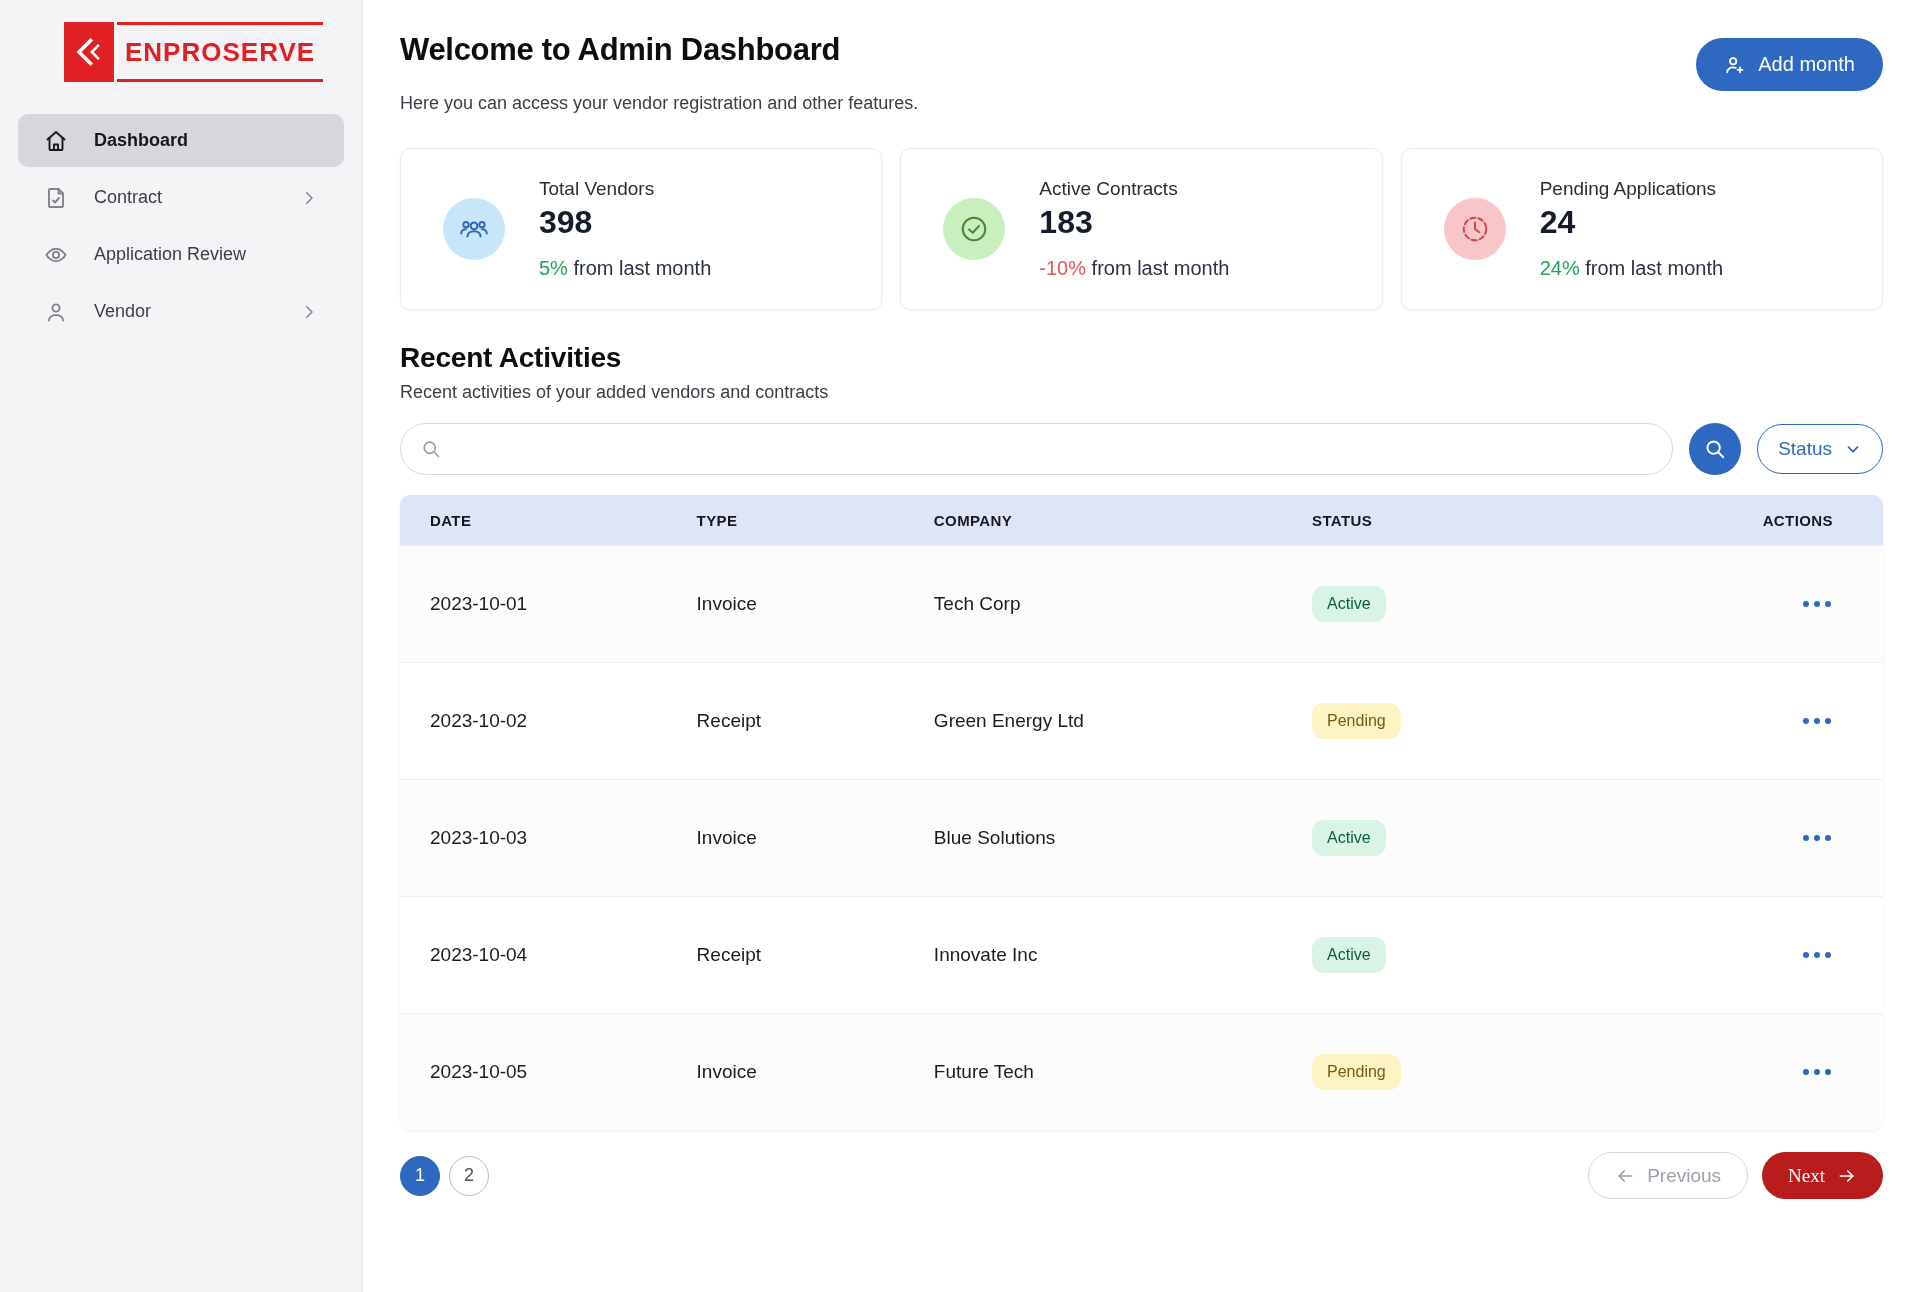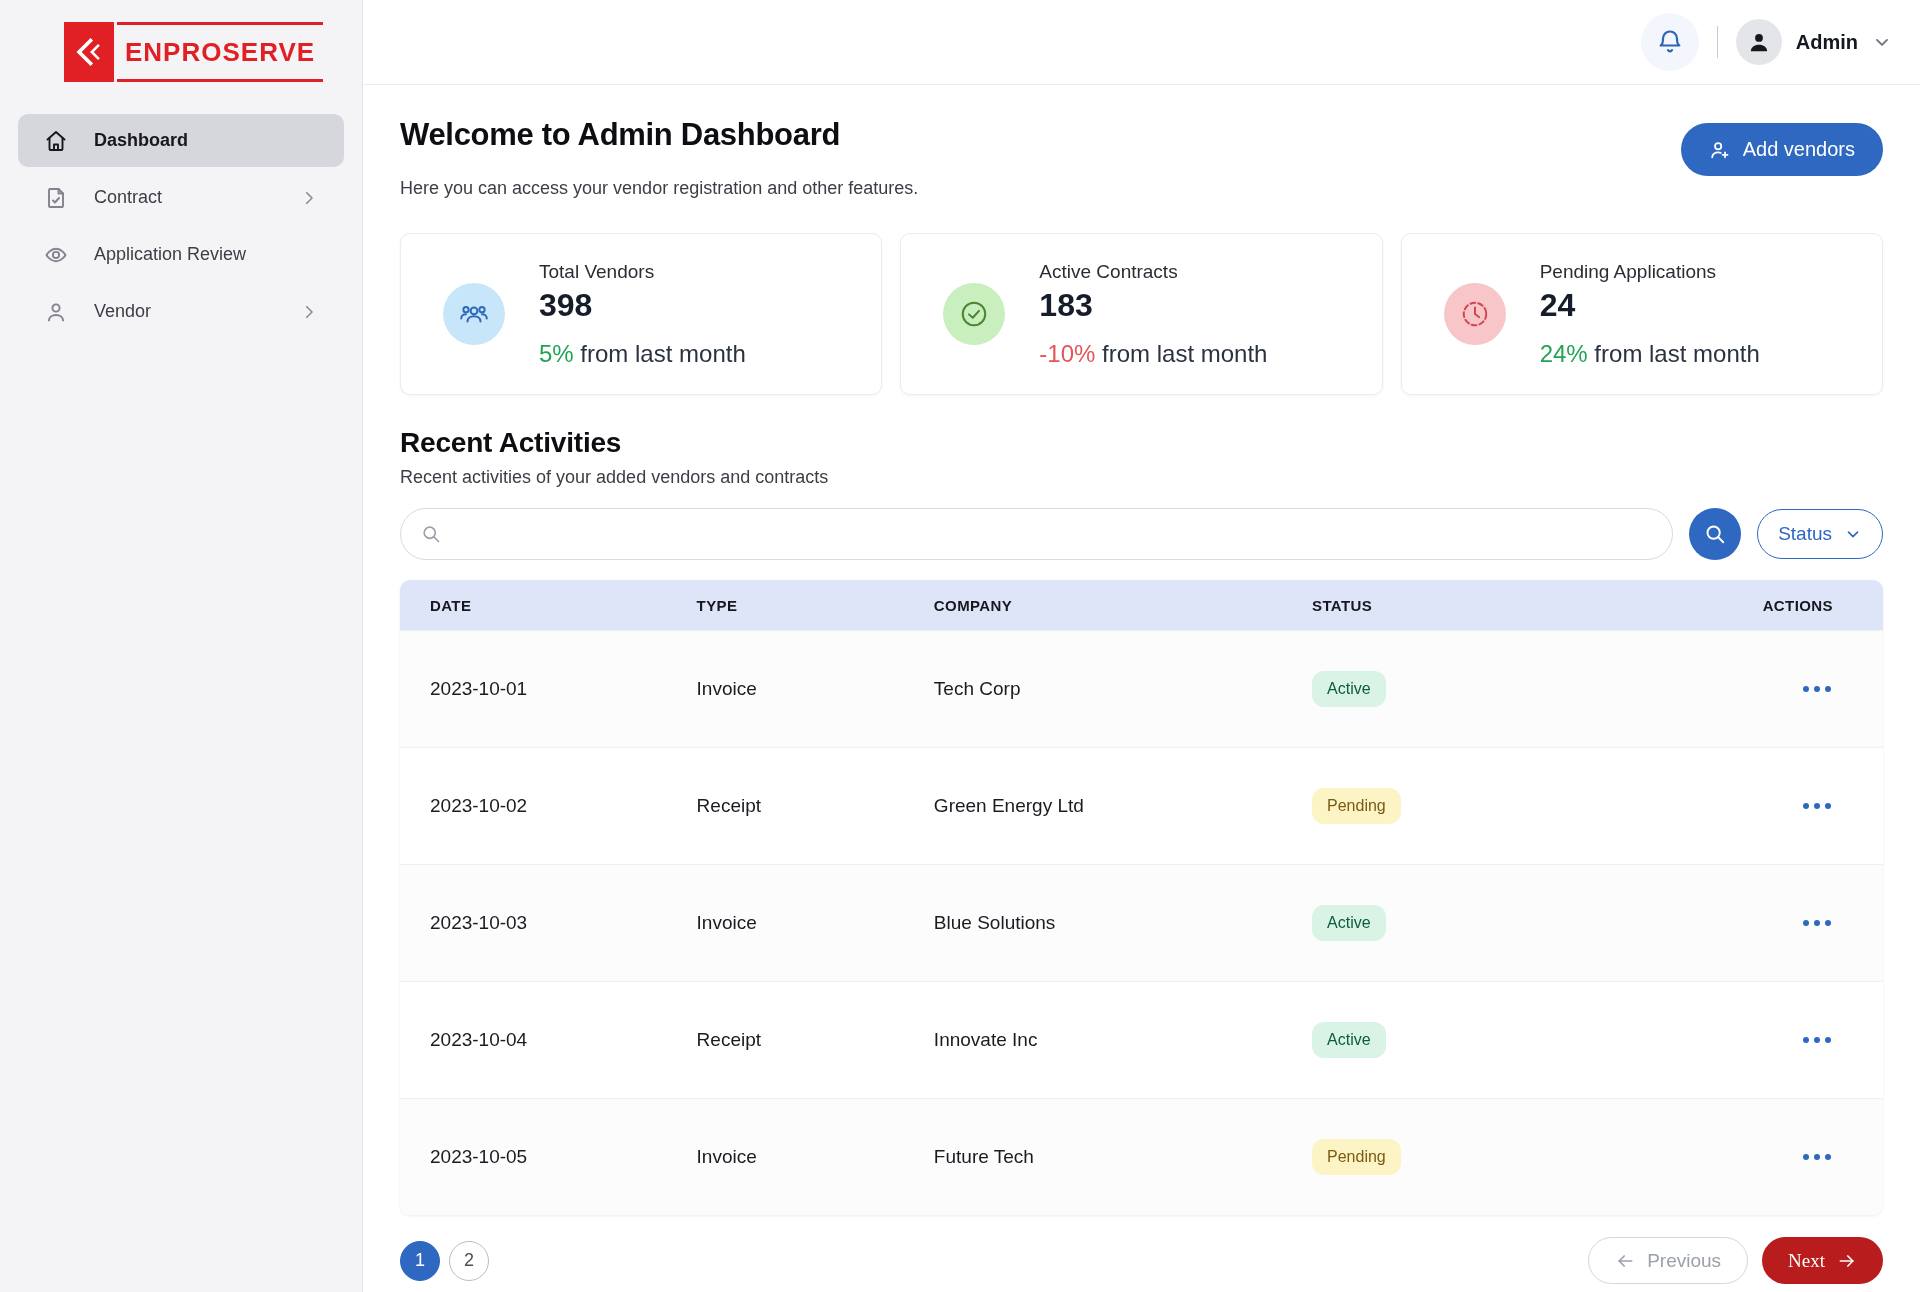--- a/index.html
+++ b/index.html
@@ -94,21 +94,21 @@
   .card-icon {
     width: 62px; height: 62px; border-radius: 50%;
     display: flex; align-items: center; justify-content: center;
   }
   .card-icon svg { width: 30px; height: 30px; }
   .ci-blue { background: #c8e6fa; color: #2f6ab8; }
   .ci-green { background: #c9efbf; color: #4a8531; }
   .ci-red { background: #f8c6c9; color: #cf4850; }
   .card-label { font-size: 19px; color: #2a2d34; }
   .card-value { font-size: 32px; font-weight: 800; color: #151d2b; margin-top: 4px; }
-  .card-delta { font-size: 24px; color: #2b3340; margin-top: 16px; }
+  .card-delta { font-size: 20px; color: #2b3340; margin-top: 16px; }
   .delta-pos { color: #23a455; }
   .delta-neg { color: #e4555a; }
 
   
   .recent-title { font-size: 28px; font-weight: 800; color: #0d0e11; margin-top: 32px; letter-spacing: -0.2px; }
   .recent-sub { font-size: 18px; color: #3b3e45; margin-top: 8px; }
 
   .search-row { display: flex; align-items: center; margin-top: 20px; gap: 16px; }
   .search-box {
     flex: 1; height: 52px; border: 1px solid #dadade; border-radius: 26px;
@@ -255,59 +255,36 @@
       <span class="chev">
         <svg viewBox="0 0 24 24" fill="none" stroke="currentColor" stroke-width="2.2" stroke-linecap="round" stroke-linejoin="round">
           <polyline points="9 5 16 12 9 19"></polyline>
         </svg>
       </span>
     </div>
   </nav>
 </aside>
 
 <div class="main">
-  <header class="topbar">
-    <div class="bell-btn">
-      <svg viewBox="0 0 24 24" fill="none" stroke="currentColor" stroke-width="1.9" stroke-linecap="round" stroke-linejoin="round">
-        <path d="M18 9a6 6 0 0 0-12 0c0 5-2 6-2 6h16s-2-1-2-6"></path>
-        <path d="M10.3 19a2 2 0 0 0 3.4 0"></path>
-      </svg>
-    </div>
-    <div class="topbar-divider"></div>
-    <div class="user-chip">
-      <div class="avatar">
-        <svg viewBox="0 0 24 24" fill="currentColor">
-          <circle cx="12" cy="8.2" r="3.6"></circle>
-          <path d="M4.5 20.5c0-3.8 3.3-6 7.5-6s7.5 2.2 7.5 6z"></path>
-        </svg>
-      </div>
-      <span class="user-name">Admin</span>
-      <span class="user-caret">
-        <svg viewBox="0 0 24 24" fill="none" stroke="currentColor" stroke-width="2.2" stroke-linecap="round" stroke-linejoin="round">
-          <polyline points="6 9.5 12 15.5 18 9.5"></polyline>
-        </svg>
-      </span>
-    </div>
-  </header>
 
   <div class="content">
 
     <div class="welcome-row">
       <div>
         <div class="welcome-title">Welcome to Admin Dashboard</div>
         <div class="welcome-sub">Here you can access your vendor registration and other features.</div>
       </div>
       <button class="add-vendor-btn">
         <svg viewBox="0 0 24 24" fill="none" stroke="currentColor" stroke-width="1.9" stroke-linecap="round" stroke-linejoin="round">
           <circle cx="10" cy="8" r="3.4"></circle>
           <path d="M3.5 20c0-3.4 2.9-5.3 6.5-5.3 1 0 2 .15 2.8.45"></path>
           <line x1="17.5" y1="14.5" x2="17.5" y2="20"></line>
           <line x1="14.8" y1="17.2" x2="20.2" y2="17.2"></line>
         </svg>
-        <span>Add vendors</span>
+        <span>Add month</span>
       </button>
     </div>
 
     <div class="cards">
       <div class="card">
         <div class="card-icon ci-blue">
           <svg viewBox="0 0 24 24" fill="none" stroke="currentColor" stroke-width="1.6" stroke-linecap="round" stroke-linejoin="round">
             <circle cx="12" cy="9.5" r="2.7"></circle>
             <path d="M6.8 18c0-2.6 2.3-4.2 5.2-4.2s5.2 1.6 5.2 4.2"></path>
             <circle cx="5.6" cy="8.5" r="2.1"></circle>

